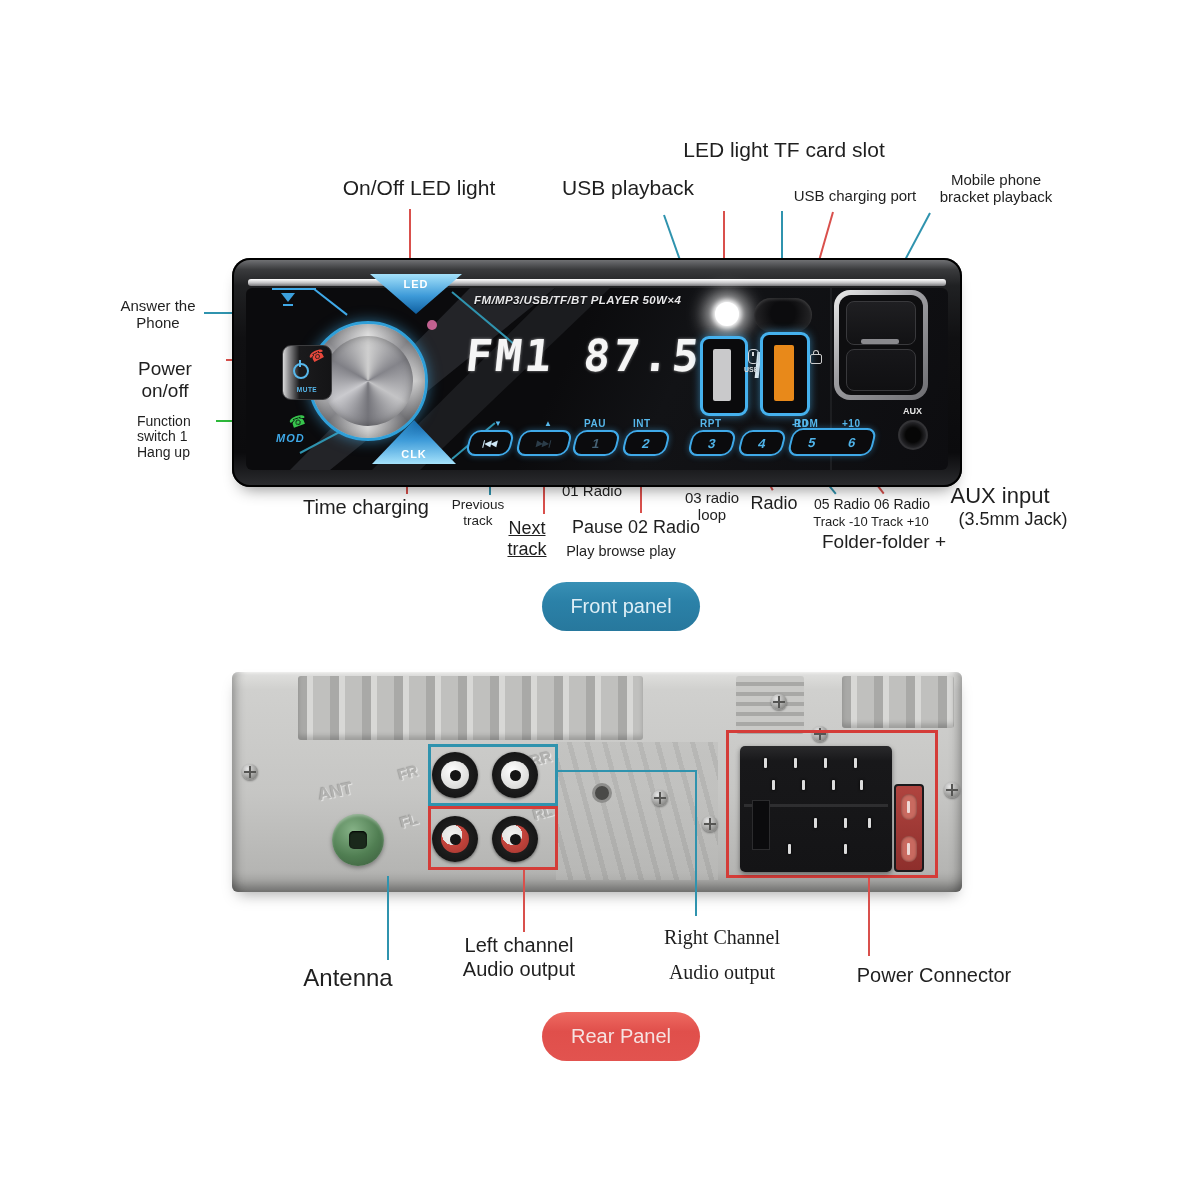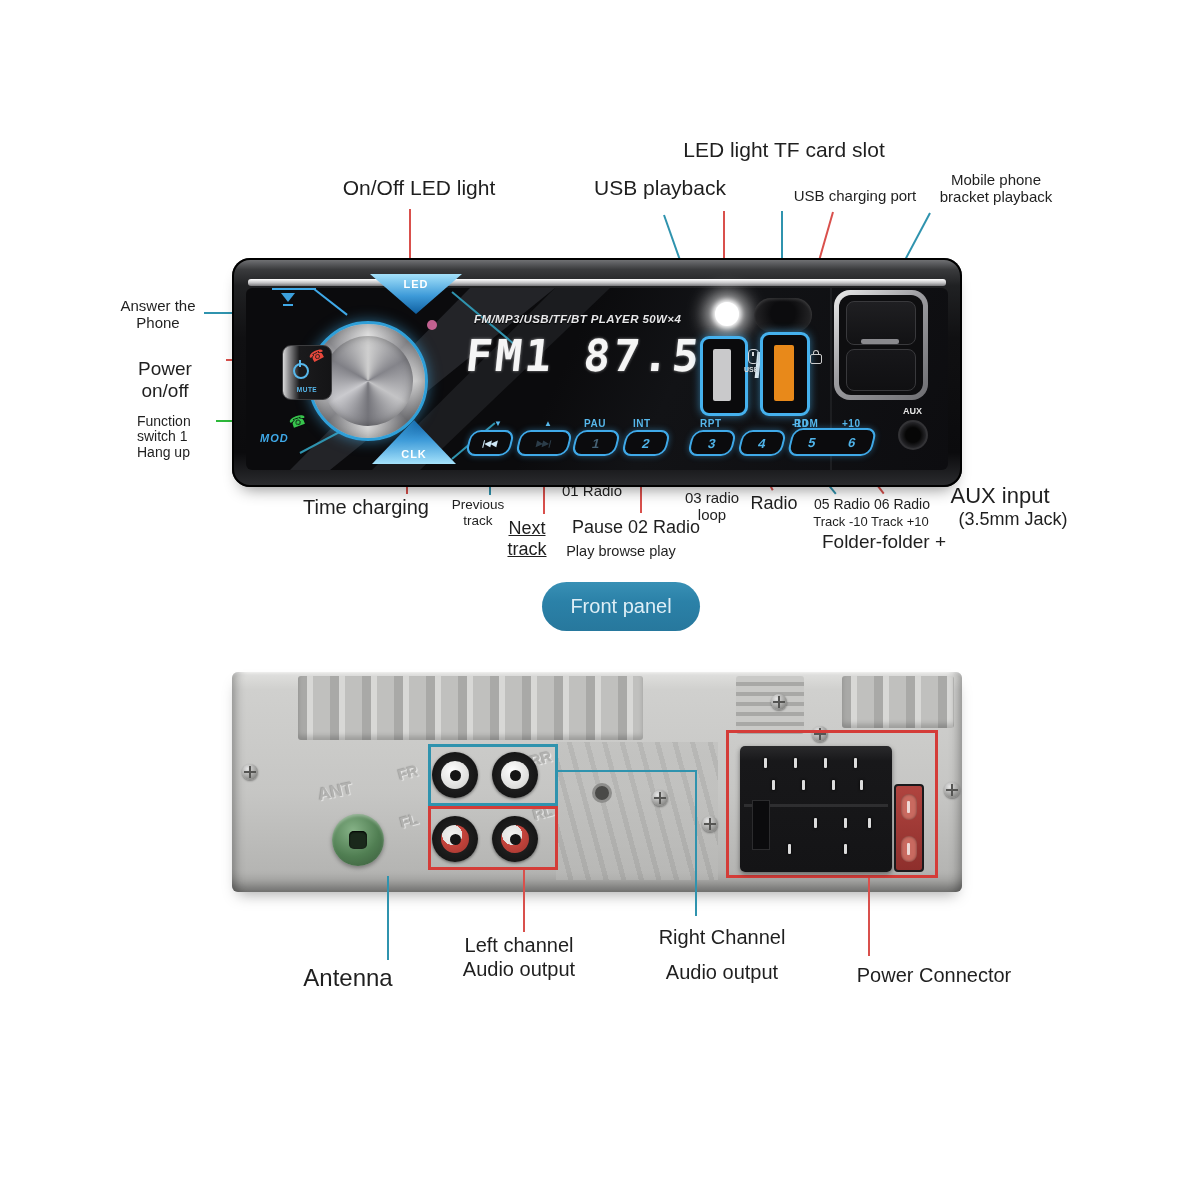--- a/index.html
+++ b/index.html
@@ -47,21 +47,21 @@
       background:linear-gradient(90deg,#d9d9d9 0%,#8f8f91 12%,#1b1b1d 34%,#141416 100%);
       border:1px solid #3c3c3e;}
   .pwr{position:absolute;left:10px;top:17px;width:12px;height:12px;border:2px solid #57b8ec;border-radius:50%;}
   .pwr::after{content:"";position:absolute;left:4px;top:-5px;width:2px;height:7px;background:#57b8ec;}
   .phone{font-size:13px;line-height:1;display:inline-block;}
   .display-text{position:absolute;left:466px;top:330px;width:300px;color:#f5f5f5;
       font:bold 44px "DejaVu Sans Mono",monospace;letter-spacing:3px;transform:skewX(-6deg);
       text-shadow:0 0 3px rgba(255,255,255,.55);}
   .disp-tick{position:absolute;left:756px;top:352px;width:4px;height:26px;background:#ededed;transform:skewX(-6deg);}
   .brand{position:absolute;left:474px;top:294px;color:#e8e8ea;font:bold italic 11.5px "Liberation Sans",sans-serif;
-      letter-spacing:.4px;text-shadow:0 1px 1px #000;margin-top:19px;}
+      letter-spacing:.4px;text-shadow:0 1px 1px #000;}
   .led-dot{position:absolute;left:715px;top:302px;width:24px;height:24px;border-radius:50%;background:#ffffff;
       box-shadow:0 0 18px 10px rgba(255,255,255,.75),0 0 5px 2px #ffffff;}
   .pink-dot{position:absolute;left:427px;top:320px;width:10px;height:10px;border-radius:50%;background:#d66a9e;opacity:.9;}
   .tf-slot{position:absolute;left:754px;top:298px;width:58px;height:34px;border-radius:17px;
       background:radial-gradient(circle at 50% 45%,#0c0c0e 35%,#232325 80%,#39393c 100%);
       box-shadow:inset 0 2px 3px rgba(255,255,255,.12);}
   .usb-port{position:absolute;border:3px solid #45b1ee;border-radius:9px;background:#0a0a0c;
       box-shadow:0 0 8px rgba(69,177,238,.6);}
   .usb-tongue{position:absolute;border-radius:2px;}
   .pins-v{background:repeating-linear-gradient(180deg,transparent 0 7px,rgba(0,0,0,.55) 7px 10px);}
@@ -130,21 +130,21 @@
       box-shadow:inset 0 0 3px rgba(0,0,0,.5);}
   .fuse i::after{content:"";position:absolute;left:6px;top:7px;width:3px;height:12px;background:#efd9d6;border-radius:1px;}
 </style>
 </head>
 <body>
 
 <div class="scene">
 
   <div class="lbl" style="left:784px;top:138px;font-size:21px;">LED light TF card slot</div>
   <div class="lbl" style="left:419px;top:176px;font-size:21px;">On/Off LED light</div>
-  <div class="lbl" style="left:628px;top:176px;font-size:21px;margin-left:32px;">USB playback</div>
+  <div class="lbl" style="left:628px;top:176px;font-size:21px;">USB playback</div>
   <div class="lbl" style="left:855px;top:187px;font-size:15px;">USB charging port</div>
   <div class="lbl" style="left:996px;top:171px;font-size:15px;">
     <div>Mobile phone</div>
     <div>bracket playback</div>
   </div>
   <div class="lbl" style="left:158px;top:297px;font-size:15px;">
     <div>Answer the</div>
     <div>Phone</div>
   </div>
   <div class="lbl" style="left:165px;top:358px;font-size:19px;">
@@ -224,21 +224,21 @@
 
   <div class="knob"></div>
 
   <div class="mute-btn">
     <span class="phone" style="position:absolute;left:26px;top:3px;color:#e8483c;transform:rotate(-28deg);">☎</span>
     <span class="pwr"></span>
     <span style="position:absolute;left:0;top:40px;width:100%;text-align:center;color:#57b8ec;font-size:6.5px;font-weight:bold;letter-spacing:.5px;">MUTE</span>
   </div>
 
   <span class="phone" style="position:absolute;left:289px;top:414px;color:#37c54c;font-size:14px;transform:rotate(-20deg);">☎</span>
-  <div style="position:absolute;left:260px;top:432px;color:#3fa9e8;font:bold italic 11px 'Liberation Sans',sans-serif;letter-spacing:1px;">MOD</div>
+  <div style="position:absolute;left:276px;top:432px;color:#3fa9e8;font:bold italic 11px 'Liberation Sans',sans-serif;letter-spacing:1px;">MOD</div>
 
   <div class="brand">FM/MP3/USB/TF/BT  PLAYER  50W×4</div>
   <div class="display-text">FM1 87.5</div>
   <div class="disp-tick"></div>
   <div class="pink-dot"></div>
 
   <div class="led-dot"></div>
   <div class="tf-slot"></div>
   <div style="position:absolute;left:772px;top:333px;color:#dddddd;font-size:10px;font-weight:bold;">TF</div>
 
@@ -359,20 +359,21 @@
   <div class="vline red" style="left:523px;top:870px;height:62px;"></div>
   <div class="hline teal" style="left:557px;top:770px;width:140px;"></div>
   <div class="vline teal" style="left:695px;top:770px;height:146px;"></div>
   <div class="vline red" style="left:868px;top:878px;height:78px;"></div>
 
   <div class="lbl" style="left:348px;top:964px;font-size:24px;">Antenna</div>
   <div class="lbl" style="left:519px;top:933px;font-size:20px;line-height:1.2;">
     <div>Left channel</div>
     <div>Audio output</div>
   </div>
-  <div class="lbl" style="left:722px;top:920px;font-size:20px;line-height:1.75;">
+  <div class="lbl" style="left:722px;top:920px;font-size:20px;line-height:1.75;font-family:Liberation Serif, serif;">
     <div>Right Channel</div>
     <div>Audio output</div>
   </div>
   <div class="lbl" style="left:934px;top:964px;font-size:20px;">Power Connector</div>
 
+  <div class="pill rear" style="left:542px;top:1012px;">Rear Panel</div>
 
 </div>
 
 </body></html>

